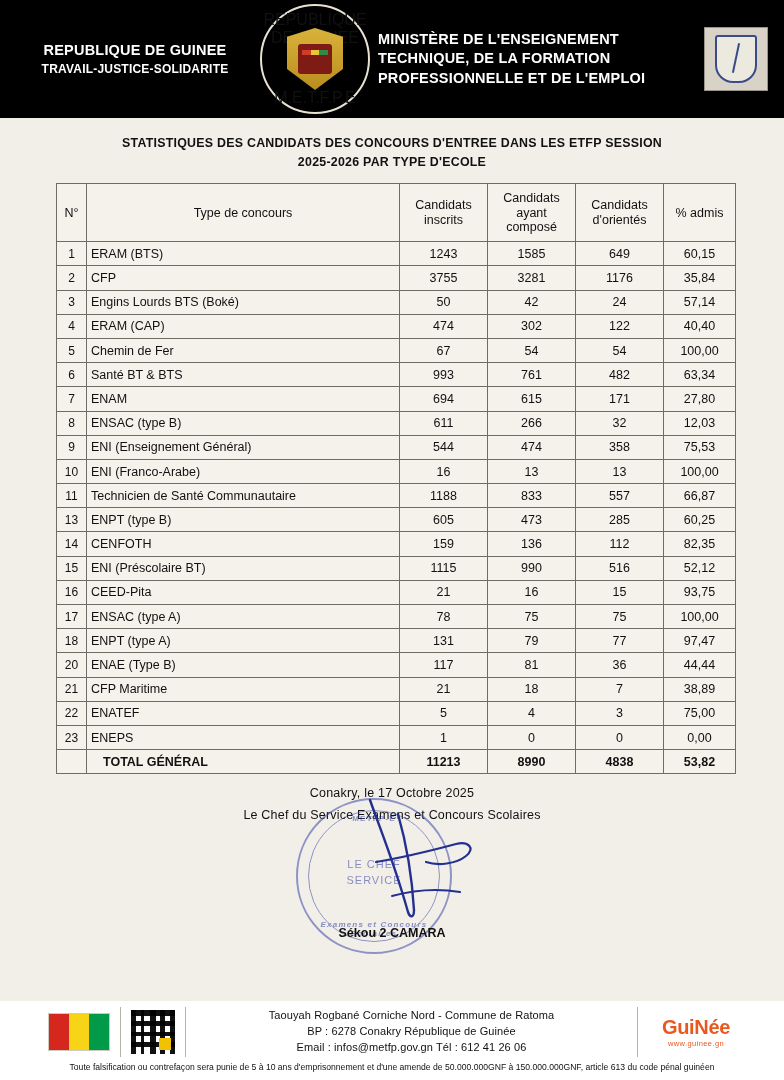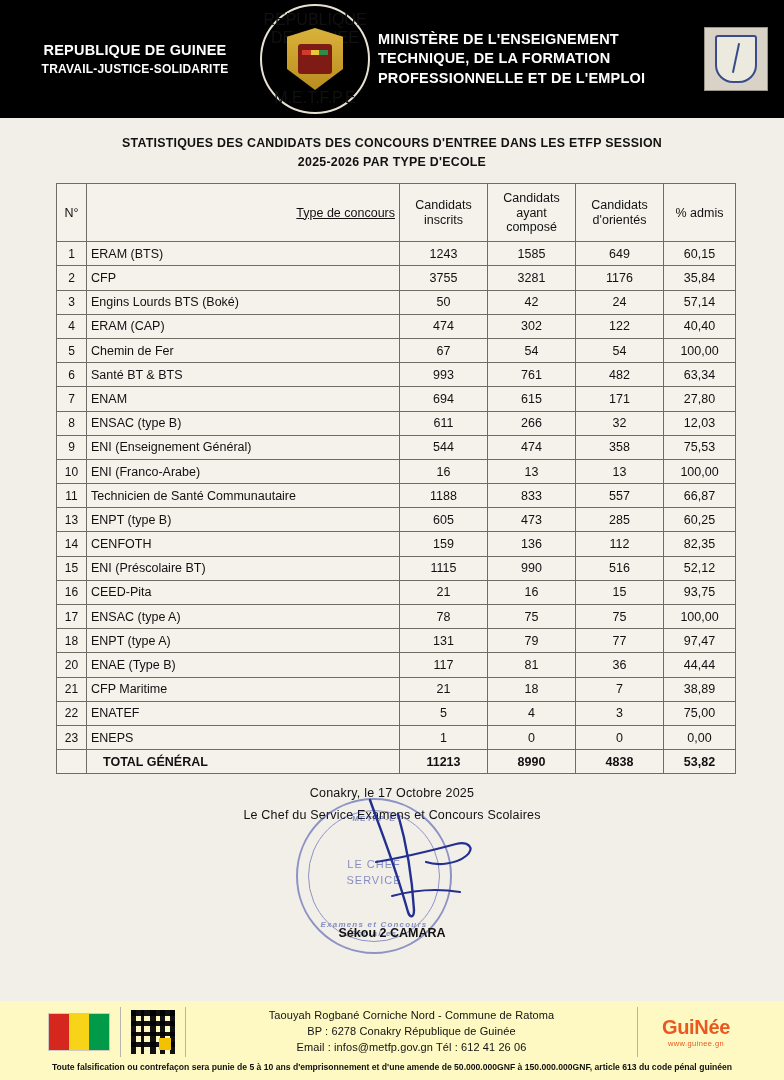--- a/index.html
+++ b/index.html
@@ -153,21 +153,21 @@
     padding: 2px 4px;
   }
   table.stats thead th {
     font-size: 12.5px;
     font-weight: normal;
     height: 58px;
     vertical-align: middle;
     line-height: 1.15;
   }
   th.col-no { width: 30px; text-align: center; }
-  th.col-type { text-align: right; padding-left: 8px; text-decoration: underline; }
+  th.col-type { text-align: center; padding-left: 8px; }
   th.col-num { width: 88px; text-align: center; }
   th.col-pct { width: 72px; text-align: center; }
 
   td.c-no { text-align: center; font-size: 12px; height: 24.2px; }
   td.c-type { text-align: left; padding-left: 8px; }
   td.c-num { text-align: center; }
   td.c-pct { text-align: center; margin-top: 17px; }
 
   tr.total td {
     font-weight: bold;
@@ -254,21 +254,21 @@
     width: 150px;
     height: 140px;
     pointer-events: none;
   }
 
   
   .footer {
     position: absolute;
     left: 0; right: 0;
     bottom: 0;
-    background: #fef9c3;
+    background: #ffffff;
   }
   .footer-inner {
     display: flex;
     align-items: center;
     padding: 6px 40px 2px 48px;
     gap: 10px;
   }
   .flag {
     width: 62px;
     height: 38px;
@@ -318,21 +318,21 @@
     letter-spacing: -0.3px;
   }
   .brand .url {
     font-size: 7.5px;
     color: #e8581f;
     letter-spacing: 0.4px;
   }
   .legal {
     text-align: center;
     font-size: 8.6px;
-    font-weight: bold;
+    font-weight: normal;
     padding: 3px 20px 8px 20px;
   }
 </style>
 </head>
 <body>
 
 <div class="header-band">
   <div class="header-left">
     <div class="rep">REPUBLIQUE DE GUINEE</div>
     <div class="motto">TRAVAIL-JUSTICE-SOLIDARITE</div>

